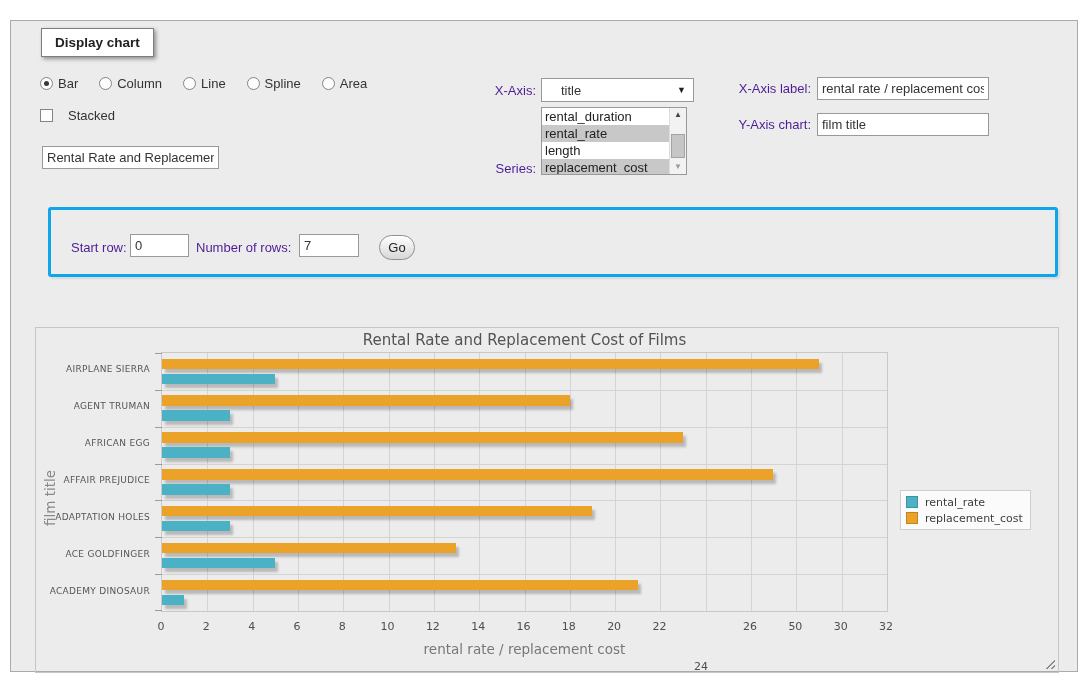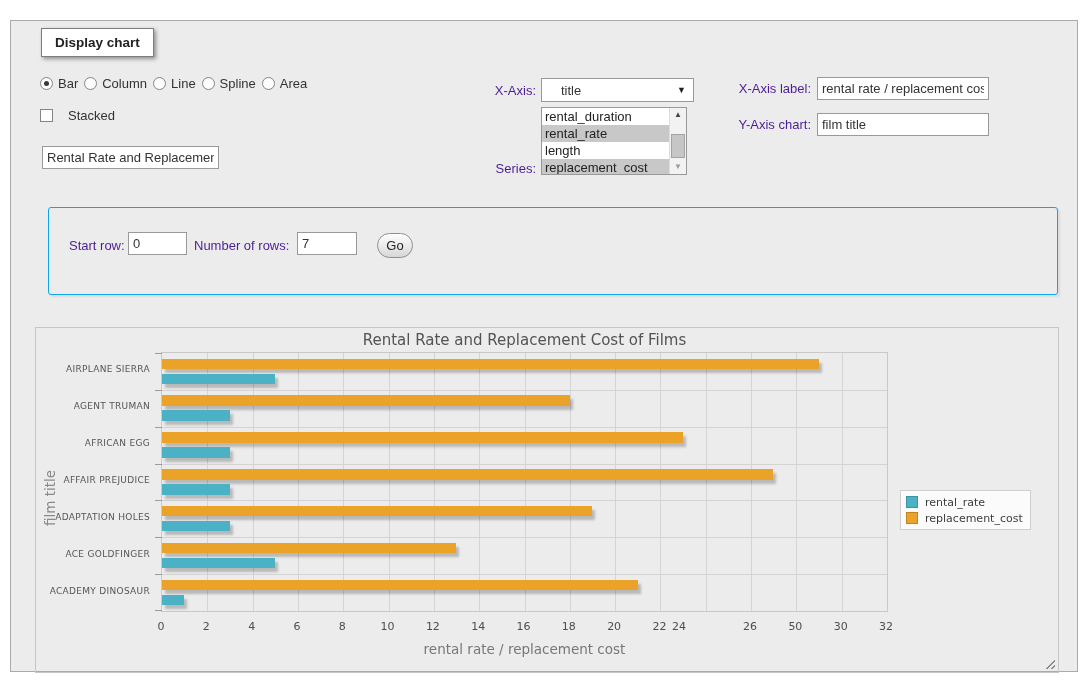--- a/index.html
+++ b/index.html
@@ -14,21 +14,21 @@
                 padding:6px 13px; font-weight:bold; font-size:13.5px; color:#222;
                 box-shadow:2px 2px 4px rgba(0,0,0,0.4); z-index:5; }
 
   
   .lbl { position:absolute; color:#4c1d95; }
   .r100 { width:100px; text-align:right; }
   .text-input { position:absolute; border:1px solid #999; background:#fff; color:#333;
                 font:13px "Liberation Sans", sans-serif; padding:1px 4px; outline:none; }
 
   
-  .radio-group { position:absolute; left:29px; top:55px; display:flex; align-items:center; gap:6px; }
+  .radio-group { position:absolute; left:29px; top:55px; display:flex; align-items:center; gap:21px; }
   .radio-item { display:flex; align-items:center; gap:5px; cursor:default; }
   .radio { display:inline-block; width:13px; height:13px; border:1px solid #848484; border-radius:50%;
            background:#fdfdfd; position:relative; }
   .radio.checked::after { content:''; position:absolute; inset:3px; border-radius:50%; background:#3a3a3a; }
   .stacked-row { position:absolute; left:29px; top:87px; display:flex; align-items:center; gap:15px; }
   .checkbox { display:inline-block; width:13px; height:13px; border:1px solid #848484; background:#fdfdfd; }
 
   
   .select { position:absolute; left:530px; top:57px; width:153px; height:24px; background:#fff;
             border:1px solid #999; display:flex; align-items:center; padding-left:19px; }
@@ -38,22 +38,22 @@
   .opts { position:absolute; left:0; top:0; right:17px; }
   .opt { height:17px; line-height:17px; padding-left:3px; white-space:nowrap; color:#222; }
   .opt.sel { background:#c8c8c8; }
   .sb { position:absolute; top:0; bottom:0; right:0; width:17px; background:#f2f2f2; border-left:1px solid #ddd; }
   .sb-up,.sb-down { position:absolute; left:0; width:16px; height:14px; text-align:center; font-size:8px; line-height:14px; }
   .sb-up { top:0; color:#444; }
   .sb-down { bottom:0; color:#9a9a9a; }
   .sb-thumb { position:absolute; left:1px; top:26px; width:14px; height:24px; background:#c6c6c6; border:1px solid #a3a3a3; }
 
   
-  .row-panel { position:absolute; left:37px; top:186px; width:1010px; height:88px;
-               border:1px solid #0ea5e9; border-radius:3px; box-shadow:2px 2px 2px rgba(0,0,0,0.08); }
+  .row-panel { position:absolute; left:37px; top:186px; width:1010px; height:70px;
+               border:3px solid #0ea5e9; border-radius:3px; box-shadow:2px 2px 2px rgba(0,0,0,0.08); }
   .go-btn { position:absolute; left:328px; top:25px; width:36px; height:25px; border:1px solid #8f8f8f;
             border-radius:13px; background:linear-gradient(#fefefe,#d7d7d7);
             font:13px "Liberation Sans", sans-serif; color:#222; box-shadow:inset 0 1px 0 #fff; }
 
   
   .chart { position:absolute; left:24px; top:306px; width:1024px; height:346px;
            border:1px solid #c6c6c6; font-family:"DejaVu Sans", sans-serif; }
   .chart-title { position:absolute; left:125px; top:3px; width:727px; text-align:center;
                  font-size:15px; color:#535353; }
   .plot { position:absolute; left:125px; top:24px; width:727px; height:260px; border:1px solid #c9c9c9; }
@@ -215,21 +215,21 @@
           <div class="xtick" style="left: 70.625px;">4</div>
           <div class="xtick" style="left: 115.938px;">6</div>
           <div class="xtick" style="left: 161.25px;">8</div>
           <div class="xtick" style="left: 206.562px;">10</div>
           <div class="xtick" style="left: 251.875px;">12</div>
           <div class="xtick" style="left: 297.188px;">14</div>
           <div class="xtick" style="left: 342.5px;">16</div>
           <div class="xtick" style="left: 387.812px;">18</div>
           <div class="xtick" style="left: 433.125px;">20</div>
           <div class="xtick" style="left: 478.438px;">22</div>
-          <div class="xtick" style="left: 498px;">24</div>
+          <div class="xtick" style="left: 520px; margin-top: 40px;">24</div>
           <div class="xtick" style="left: 569.062px;">26</div>
           <div class="xtick" style="left: 614.375px;">50</div>
           <div class="xtick" style="left: 659.688px;">30</div>
           <div class="xtick" style="left: 705px;">32</div>
         </div>
       <div class="xlabel">rental rate / replacement cost</div>
       <div class="chart-legend">
           <div class="lg-row">
             <span class="lg-swatch" style="background: rgb(75, 178, 197);"></span>
             <span class="lg-label">rental_rate</span>

